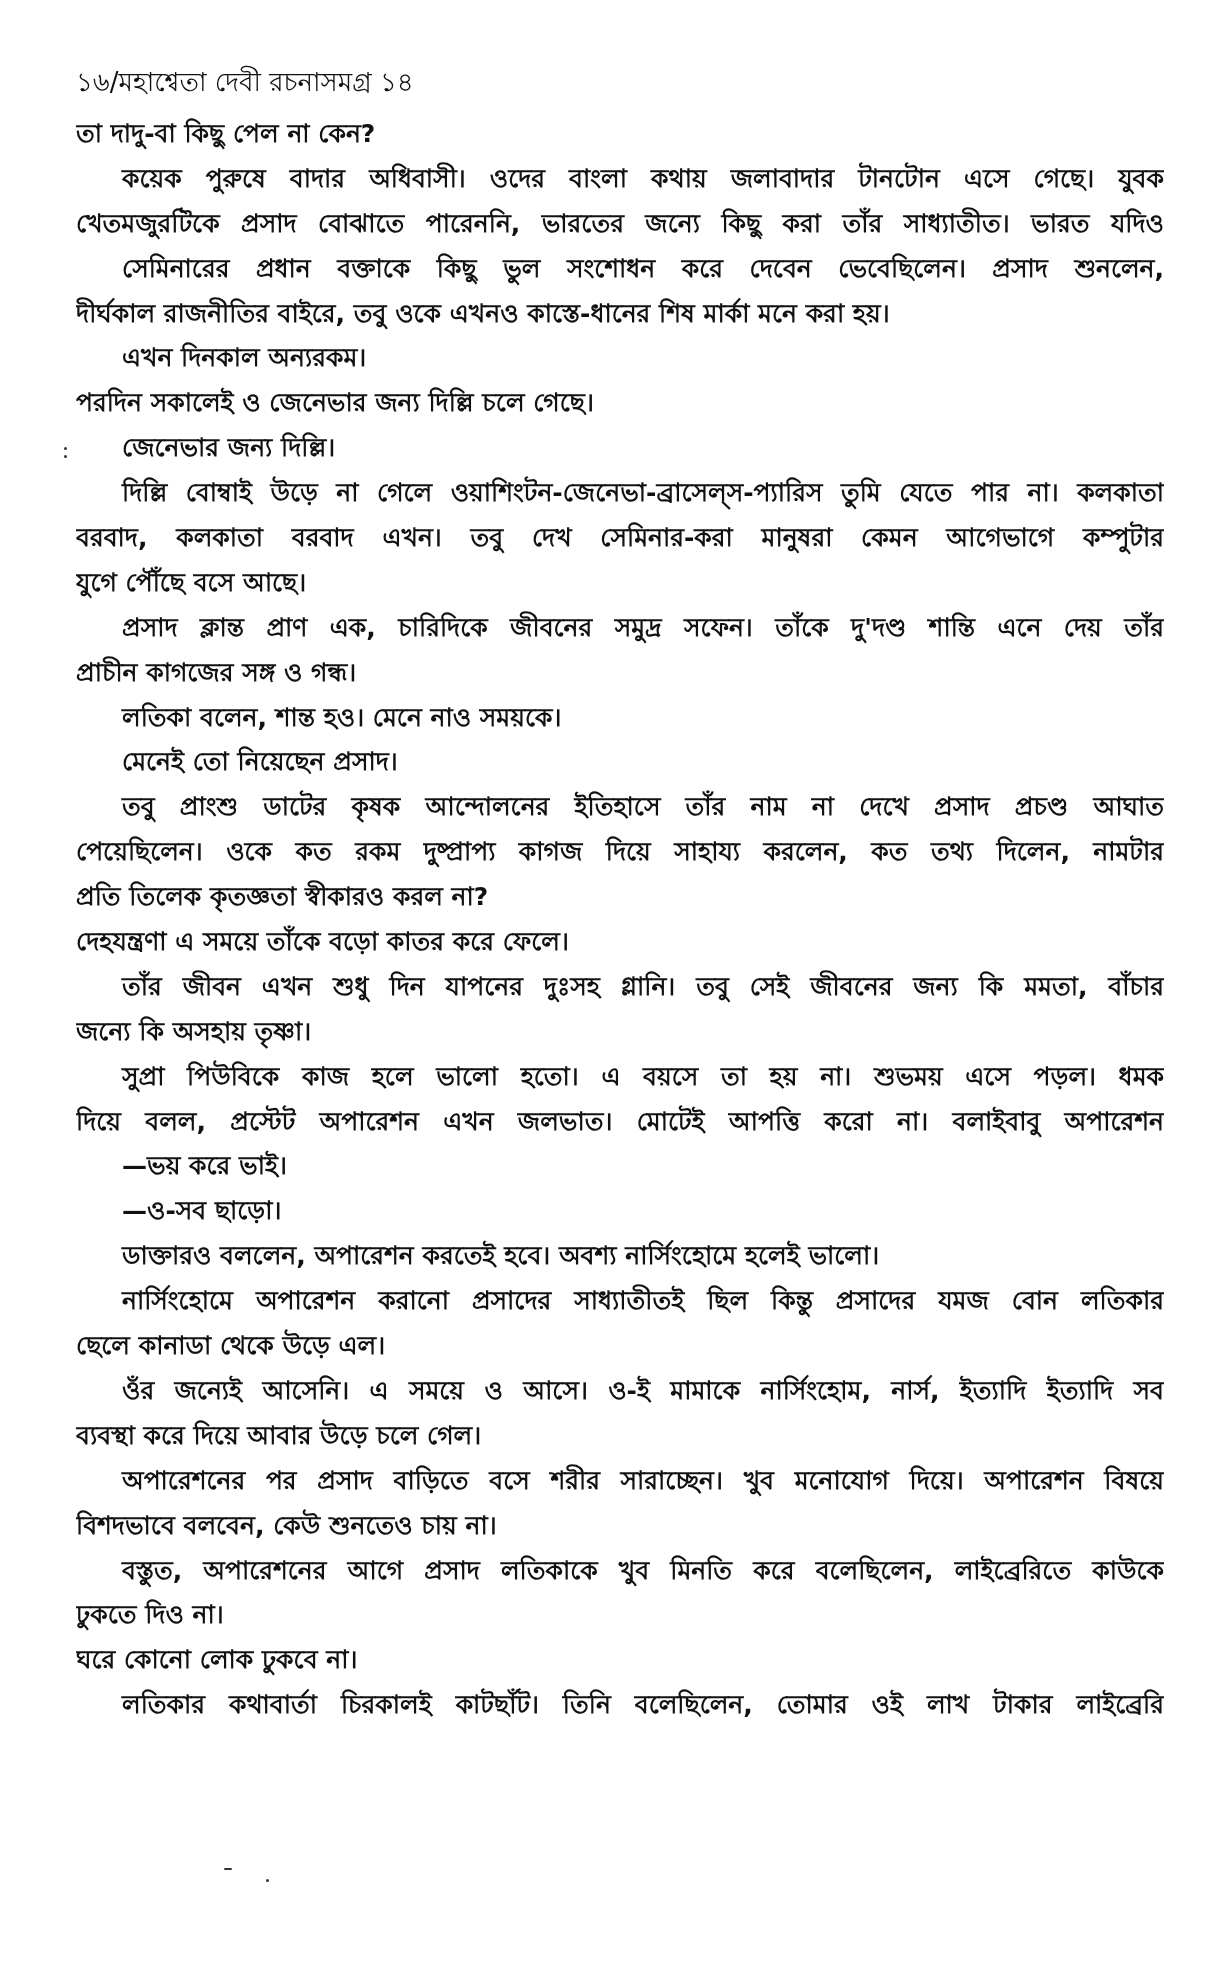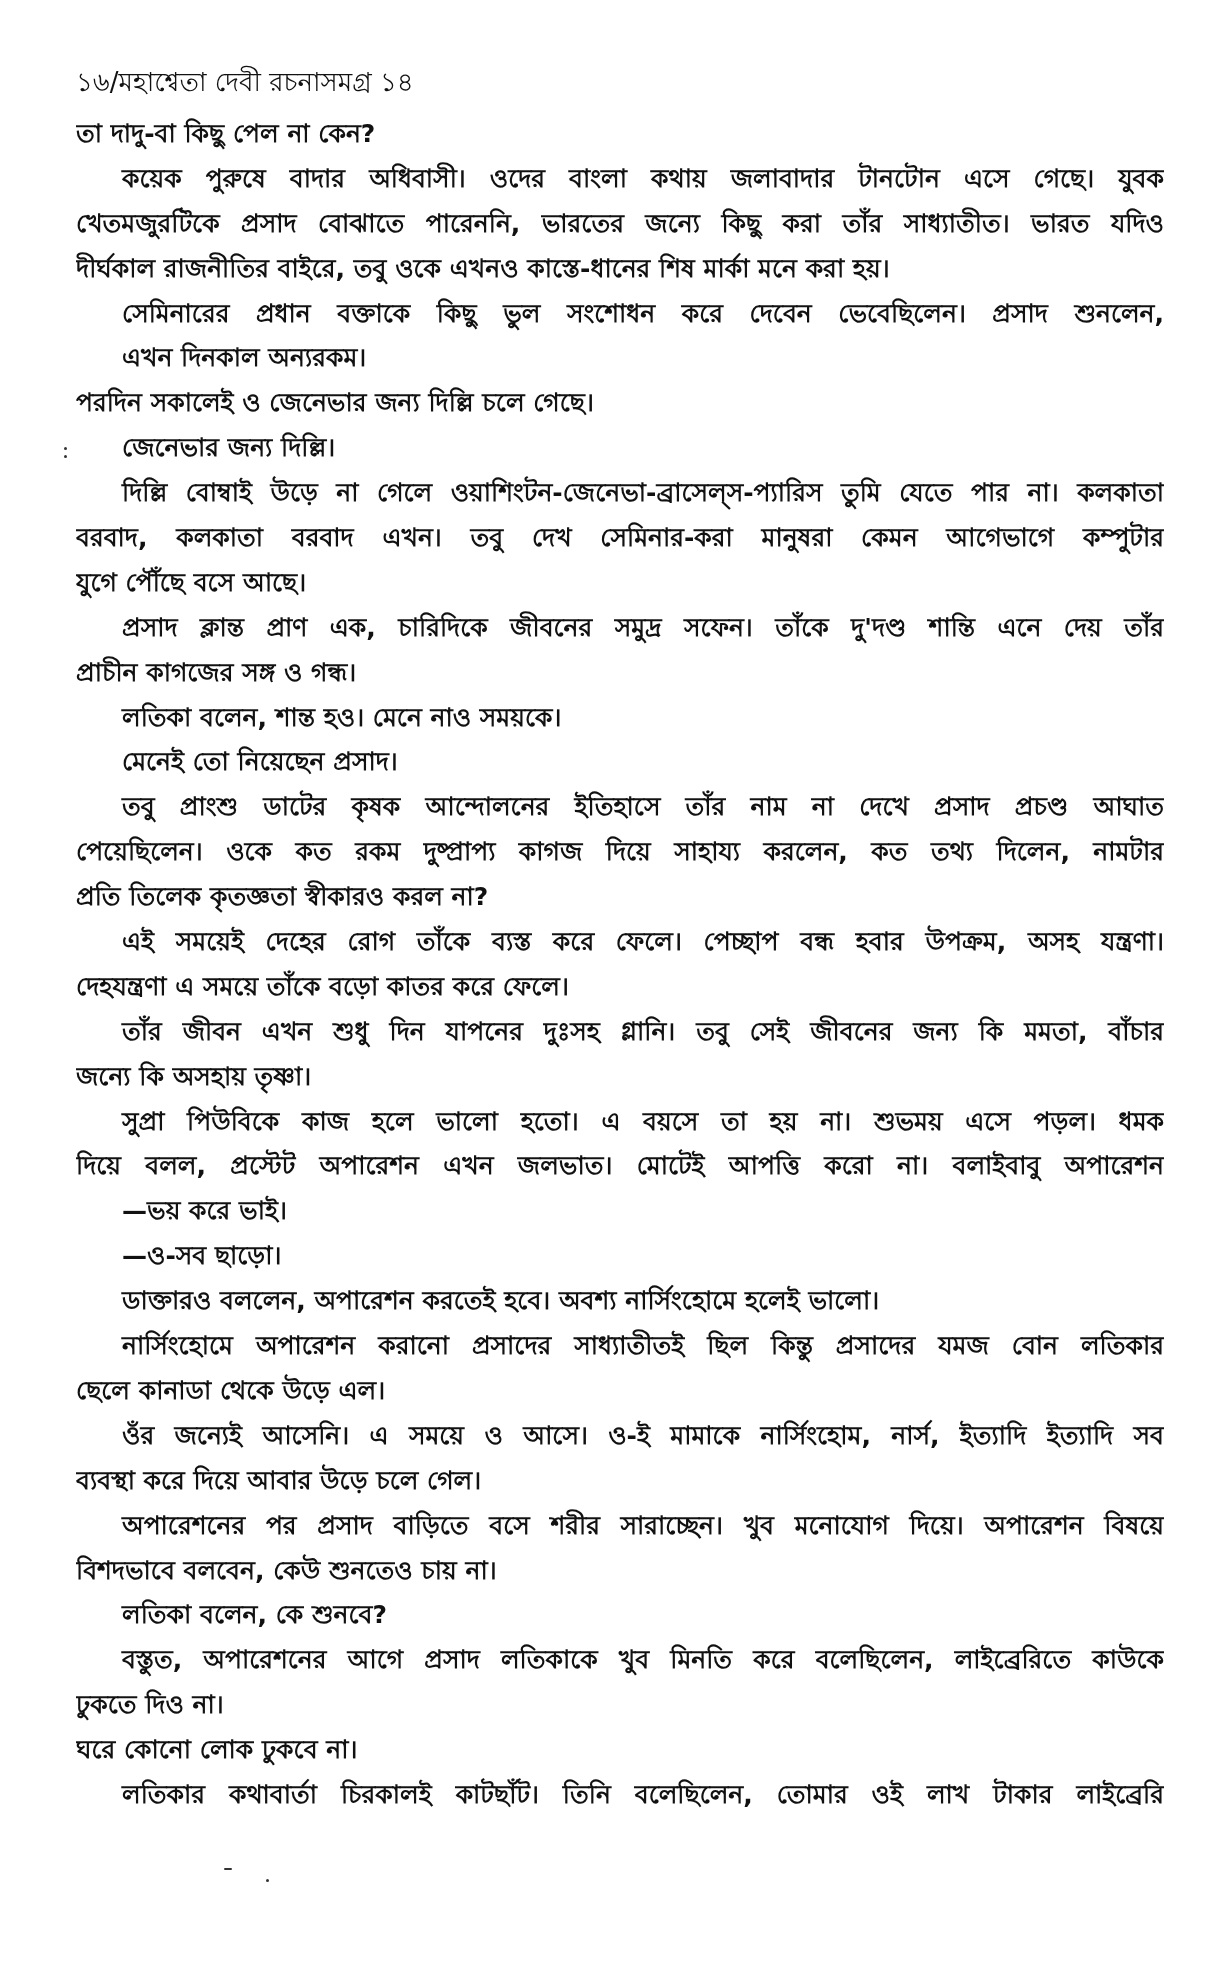--- a/index.html
+++ b/index.html
@@ -24,51 +24,49 @@
 </style>
 </head>
 <body>
 
 <div class="page">
   <div class="header">১৬/মহাশ্বেতা দেবী রচনাসমগ্র ১৪</div>
   <div id="body-text">
       <div class="line last">তা দাদু-বা কিছু পেল না কেন?</div>
       <div class="line indent">কয়েক পুরুষে বাদার অধিবাসী। ওদের বাংলা কথায় জলাবাদার টানটোন এসে গেছে। যুবক</div>
       <div class="line">খেতমজুরটিকে প্রসাদ বোঝাতে পারেননি, ভারতের জন্যে কিছু করা তাঁর সাধ্যাতীত। ভারত যদিও</div>
+      <div class="line indent">সেমিনারের প্রধান বক্তাকে কিছু ভুল সংশোধন করে দেবেন ভেবেছিলেন। প্রসাদ শুনলেন,</div>
       <div class="line last">দীর্ঘকাল রাজনীতির বাইরে, তবু ওকে এখনও কাস্তে-ধানের শিষ মার্কা মনে করা হয়।</div>
-      <div class="line indent">সেমিনারের প্রধান বক্তাকে কিছু ভুল সংশোধন করে দেবেন ভেবেছিলেন। প্রসাদ শুনলেন,</div>
       <div class="line indent last">এখন দিনকাল অন্যরকম।</div>
       <div class="line last">পরদিন সকালেই ও জেনেভার জন্য দিল্লি চলে গেছে।</div>
       <div class="line indent last">জেনেভার জন্য দিল্লি।</div>
       <div class="line indent">দিল্লি বোম্বাই উড়ে না গেলে ওয়াশিংটন-জেনেভা-ব্রাসেল্স-প্যারিস তুমি যেতে পার না। কলকাতা</div>
       <div class="line">বরবাদ, কলকাতা বরবাদ এখন। তবু দেখ সেমিনার-করা মানুষরা কেমন আগেভাগে কম্পুটার</div>
       <div class="line last">যুগে পৌঁছে বসে আছে।</div>
       <div class="line indent">প্রসাদ ক্লান্ত প্রাণ এক, চারিদিকে জীবনের সমুদ্র সফেন। তাঁকে দু'দণ্ড শান্তি এনে দেয় তাঁর</div>
       <div class="line last">প্রাচীন কাগজের সঙ্গ ও গন্ধ।</div>
       <div class="line indent last">লতিকা বলেন, শান্ত হও। মেনে নাও সময়কে।</div>
       <div class="line indent last">মেনেই তো নিয়েছেন প্রসাদ।</div>
       <div class="line indent">তবু প্রাংশু ডাটের কৃষক আন্দোলনের ইতিহাসে তাঁর নাম না দেখে প্রসাদ প্রচণ্ড আঘাত</div>
       <div class="line">পেয়েছিলেন। ওকে কত রকম দুষ্প্রাপ্য কাগজ দিয়ে সাহায্য করলেন, কত তথ্য দিলেন, নামটার</div>
       <div class="line last">প্রতি তিলেক কৃতজ্ঞতা স্বীকারও করল না?</div>
-      <div class="line indent">এই সময়েই দেহের রোগ তাঁকে ব্যস্ত করে ফেলে। পেচ্ছাপ বন্ধ হবার উপক্রম, অসহ যন্ত্রণা।</div>
       <div class="line last">দেহযন্ত্রণা এ সময়ে তাঁকে বড়ো কাতর করে ফেলে।</div>
       <div class="line indent">তাঁর জীবন এখন শুধু দিন যাপনের দুঃসহ গ্লানি। তবু সেই জীবনের জন্য কি মমতা, বাঁচার</div>
       <div class="line last">জন্যে কি অসহায় তৃষ্ণা।</div>
       <div class="line indent">সুপ্রা পিউবিকে কাজ হলে ভালো হতো। এ বয়সে তা হয় না। শুভময় এসে পড়ল। ধমক</div>
       <div class="line">দিয়ে বলল, প্রস্টেট অপারেশন এখন জলভাত। মোটেই আপত্তি করো না। বলাইবাবু অপারেশন</div>
       <div class="line indent last">—ভয় করে ভাই।</div>
       <div class="line indent last">—ও-সব ছাড়ো।</div>
       <div class="line indent last">ডাক্তারও বললেন, অপারেশন করতেই হবে। অবশ্য নার্সিংহোমে হলেই ভালো।</div>
       <div class="line indent">নার্সিংহোমে অপারেশন করানো প্রসাদের সাধ্যাতীতই ছিল কিন্তু প্রসাদের যমজ বোন লতিকার</div>
       <div class="line last">ছেলে কানাডা থেকে উড়ে এল।</div>
       <div class="line indent">ওঁর জন্যেই আসেনি। এ সময়ে ও আসে। ও-ই মামাকে নার্সিংহোম, নার্স, ইত্যাদি ইত্যাদি সব</div>
       <div class="line last">ব্যবস্থা করে দিয়ে আবার উড়ে চলে গেল।</div>
       <div class="line indent">অপারেশনের পর প্রসাদ বাড়িতে বসে শরীর সারাচ্ছেন। খুব মনোযোগ দিয়ে। অপারেশন বিষয়ে</div>
       <div class="line last">বিশদভাবে বলবেন, কেউ শুনতেও চায় না।</div>
-      <div class="line indent last">লতিকা বলেন, কে শুনবে?</div>
       <div class="line indent">বস্তুত, অপারেশনের আগে প্রসাদ লতিকাকে খুব মিনতি করে বলেছিলেন, লাইব্রেরিতে কাউকে</div>
       <div class="line last">ঢুকতে দিও না।</div>
       <div class="line last">ঘরে কোনো লোক ঢুকবে না।</div>
       <div class="line indent">লতিকার কথাবার্তা চিরকালই কাটছাঁট। তিনি বলেছিলেন, তোমার ওই লাখ টাকার লাইব্রেরি</div>
     </div>
 </div>
 
 <div class="speck" style="left:64px;top:447px;width:3px;height:3px;"></div>
 <div class="speck" style="left:64px;top:455px;width:3px;height:3px;"></div>
 <div class="speck" style="left:224px;top:1868px;width:8px;height:2px;border-radius:1px;"></div>

